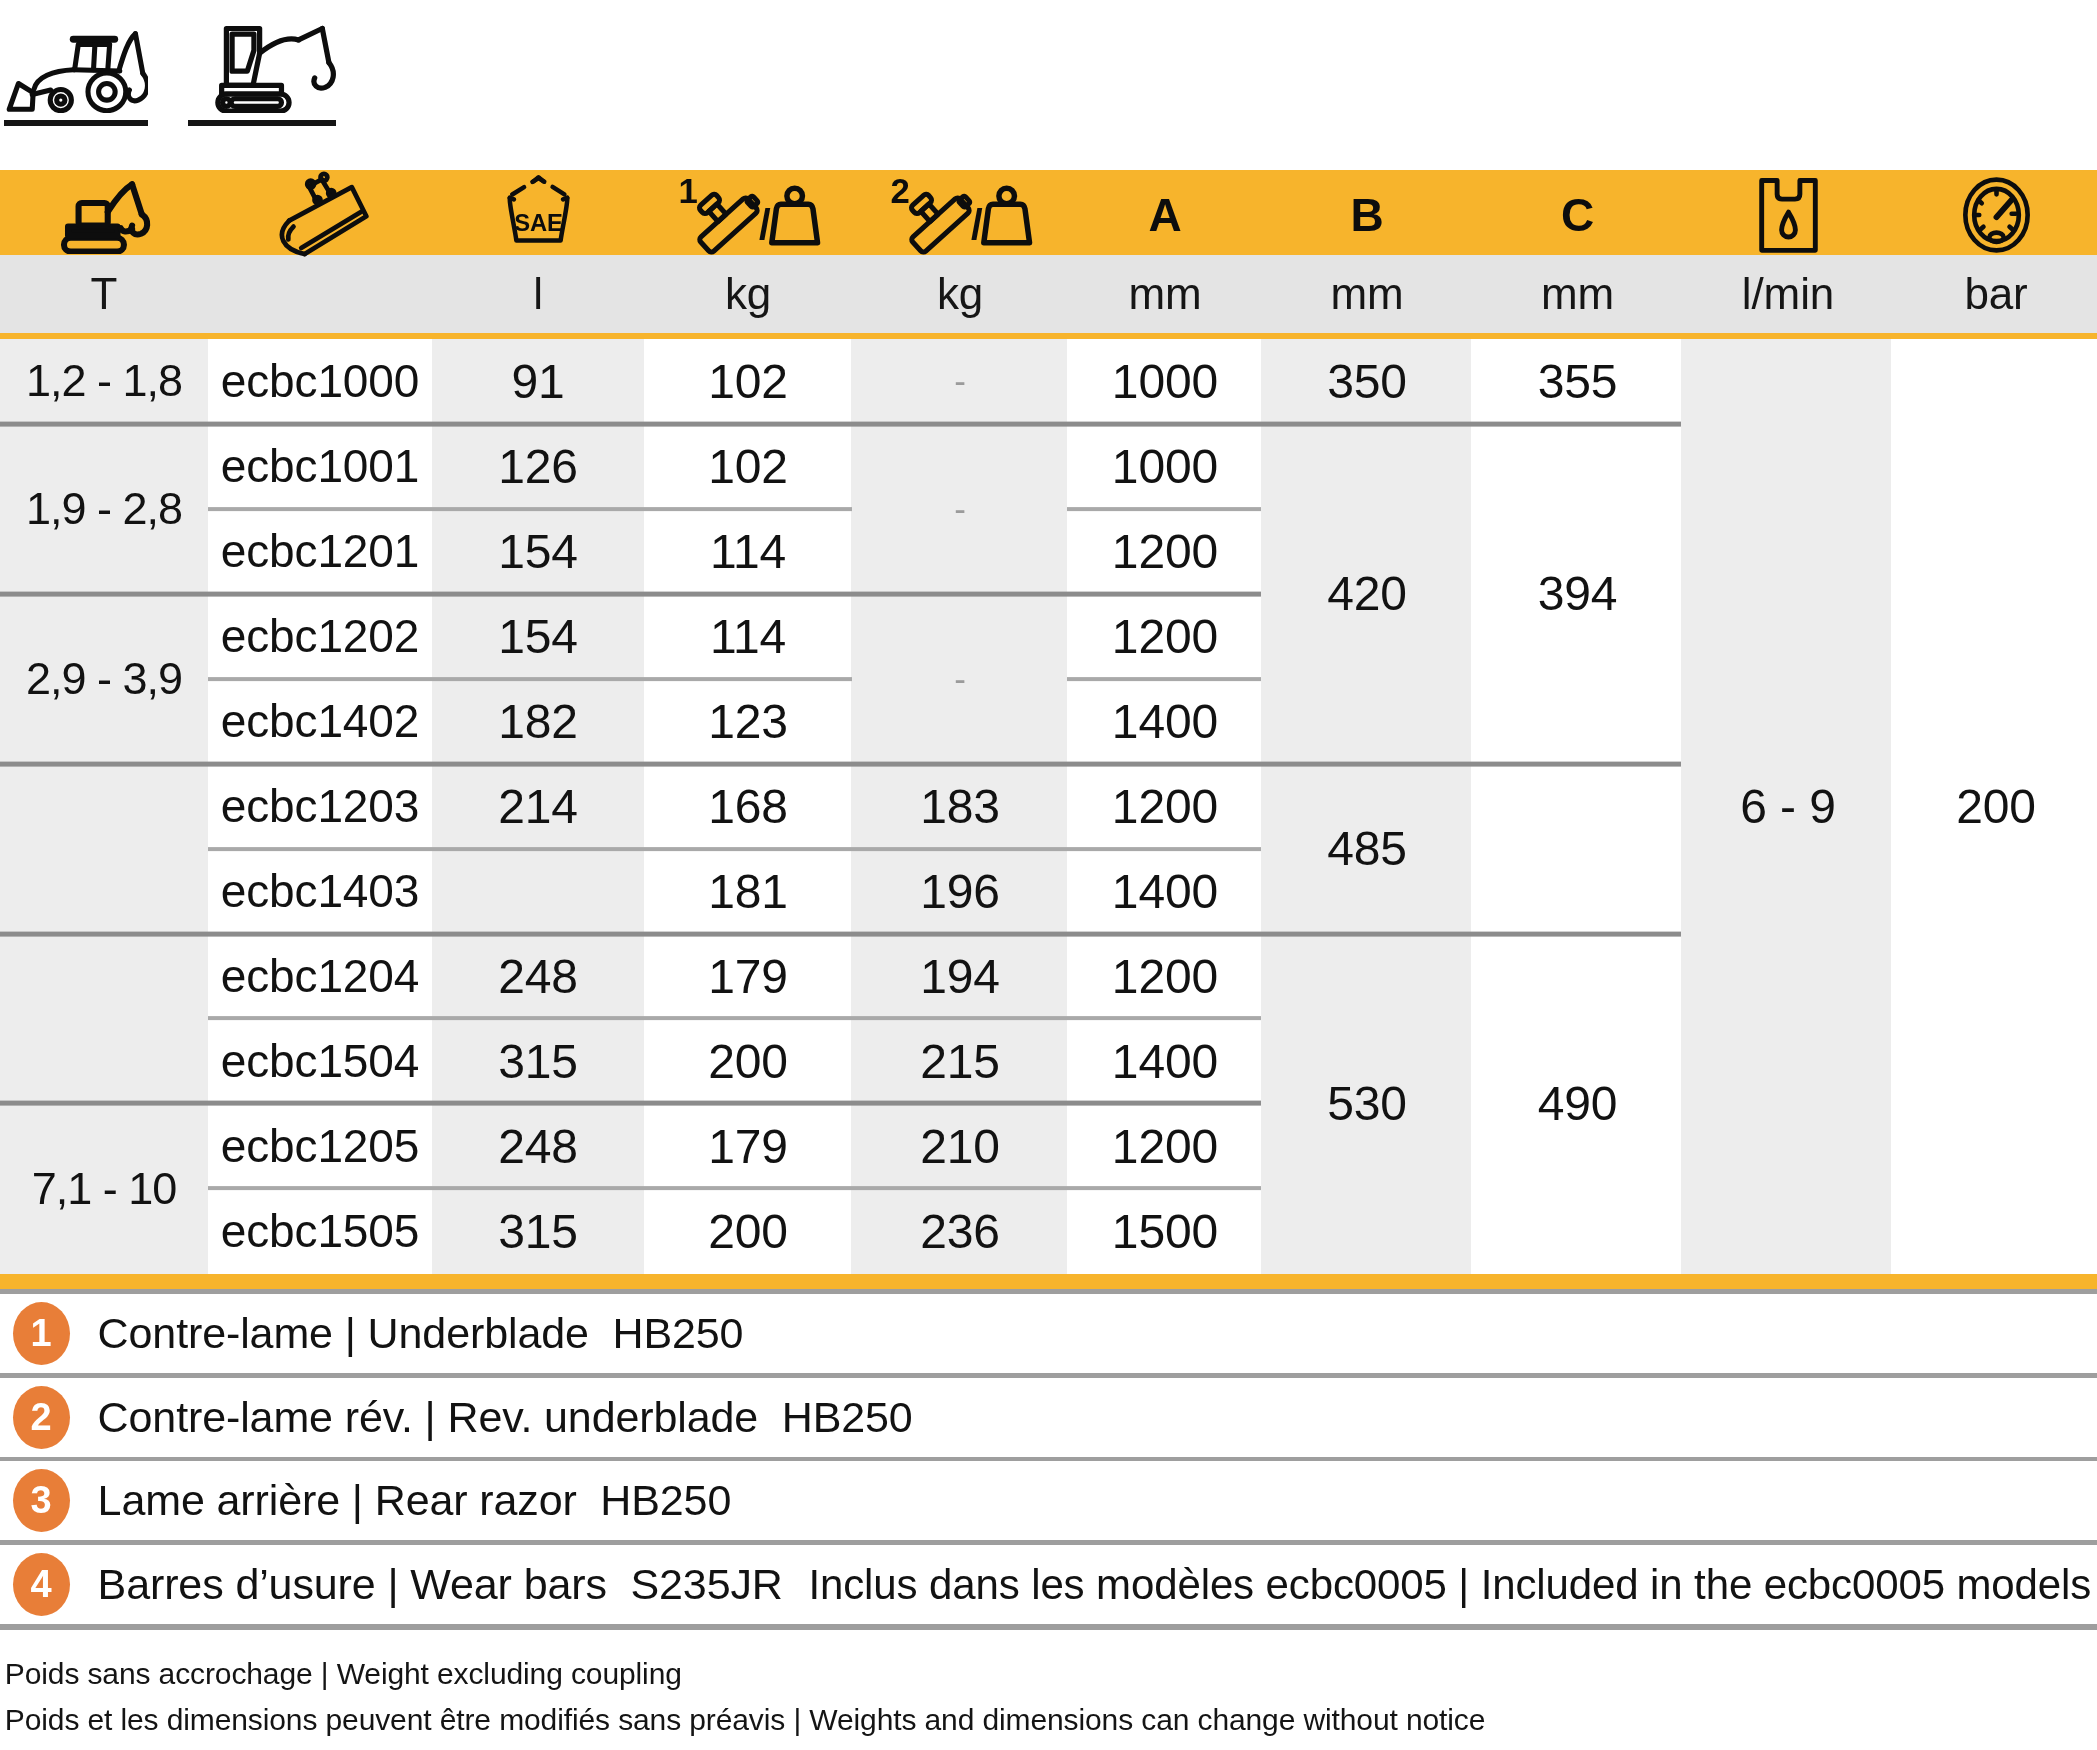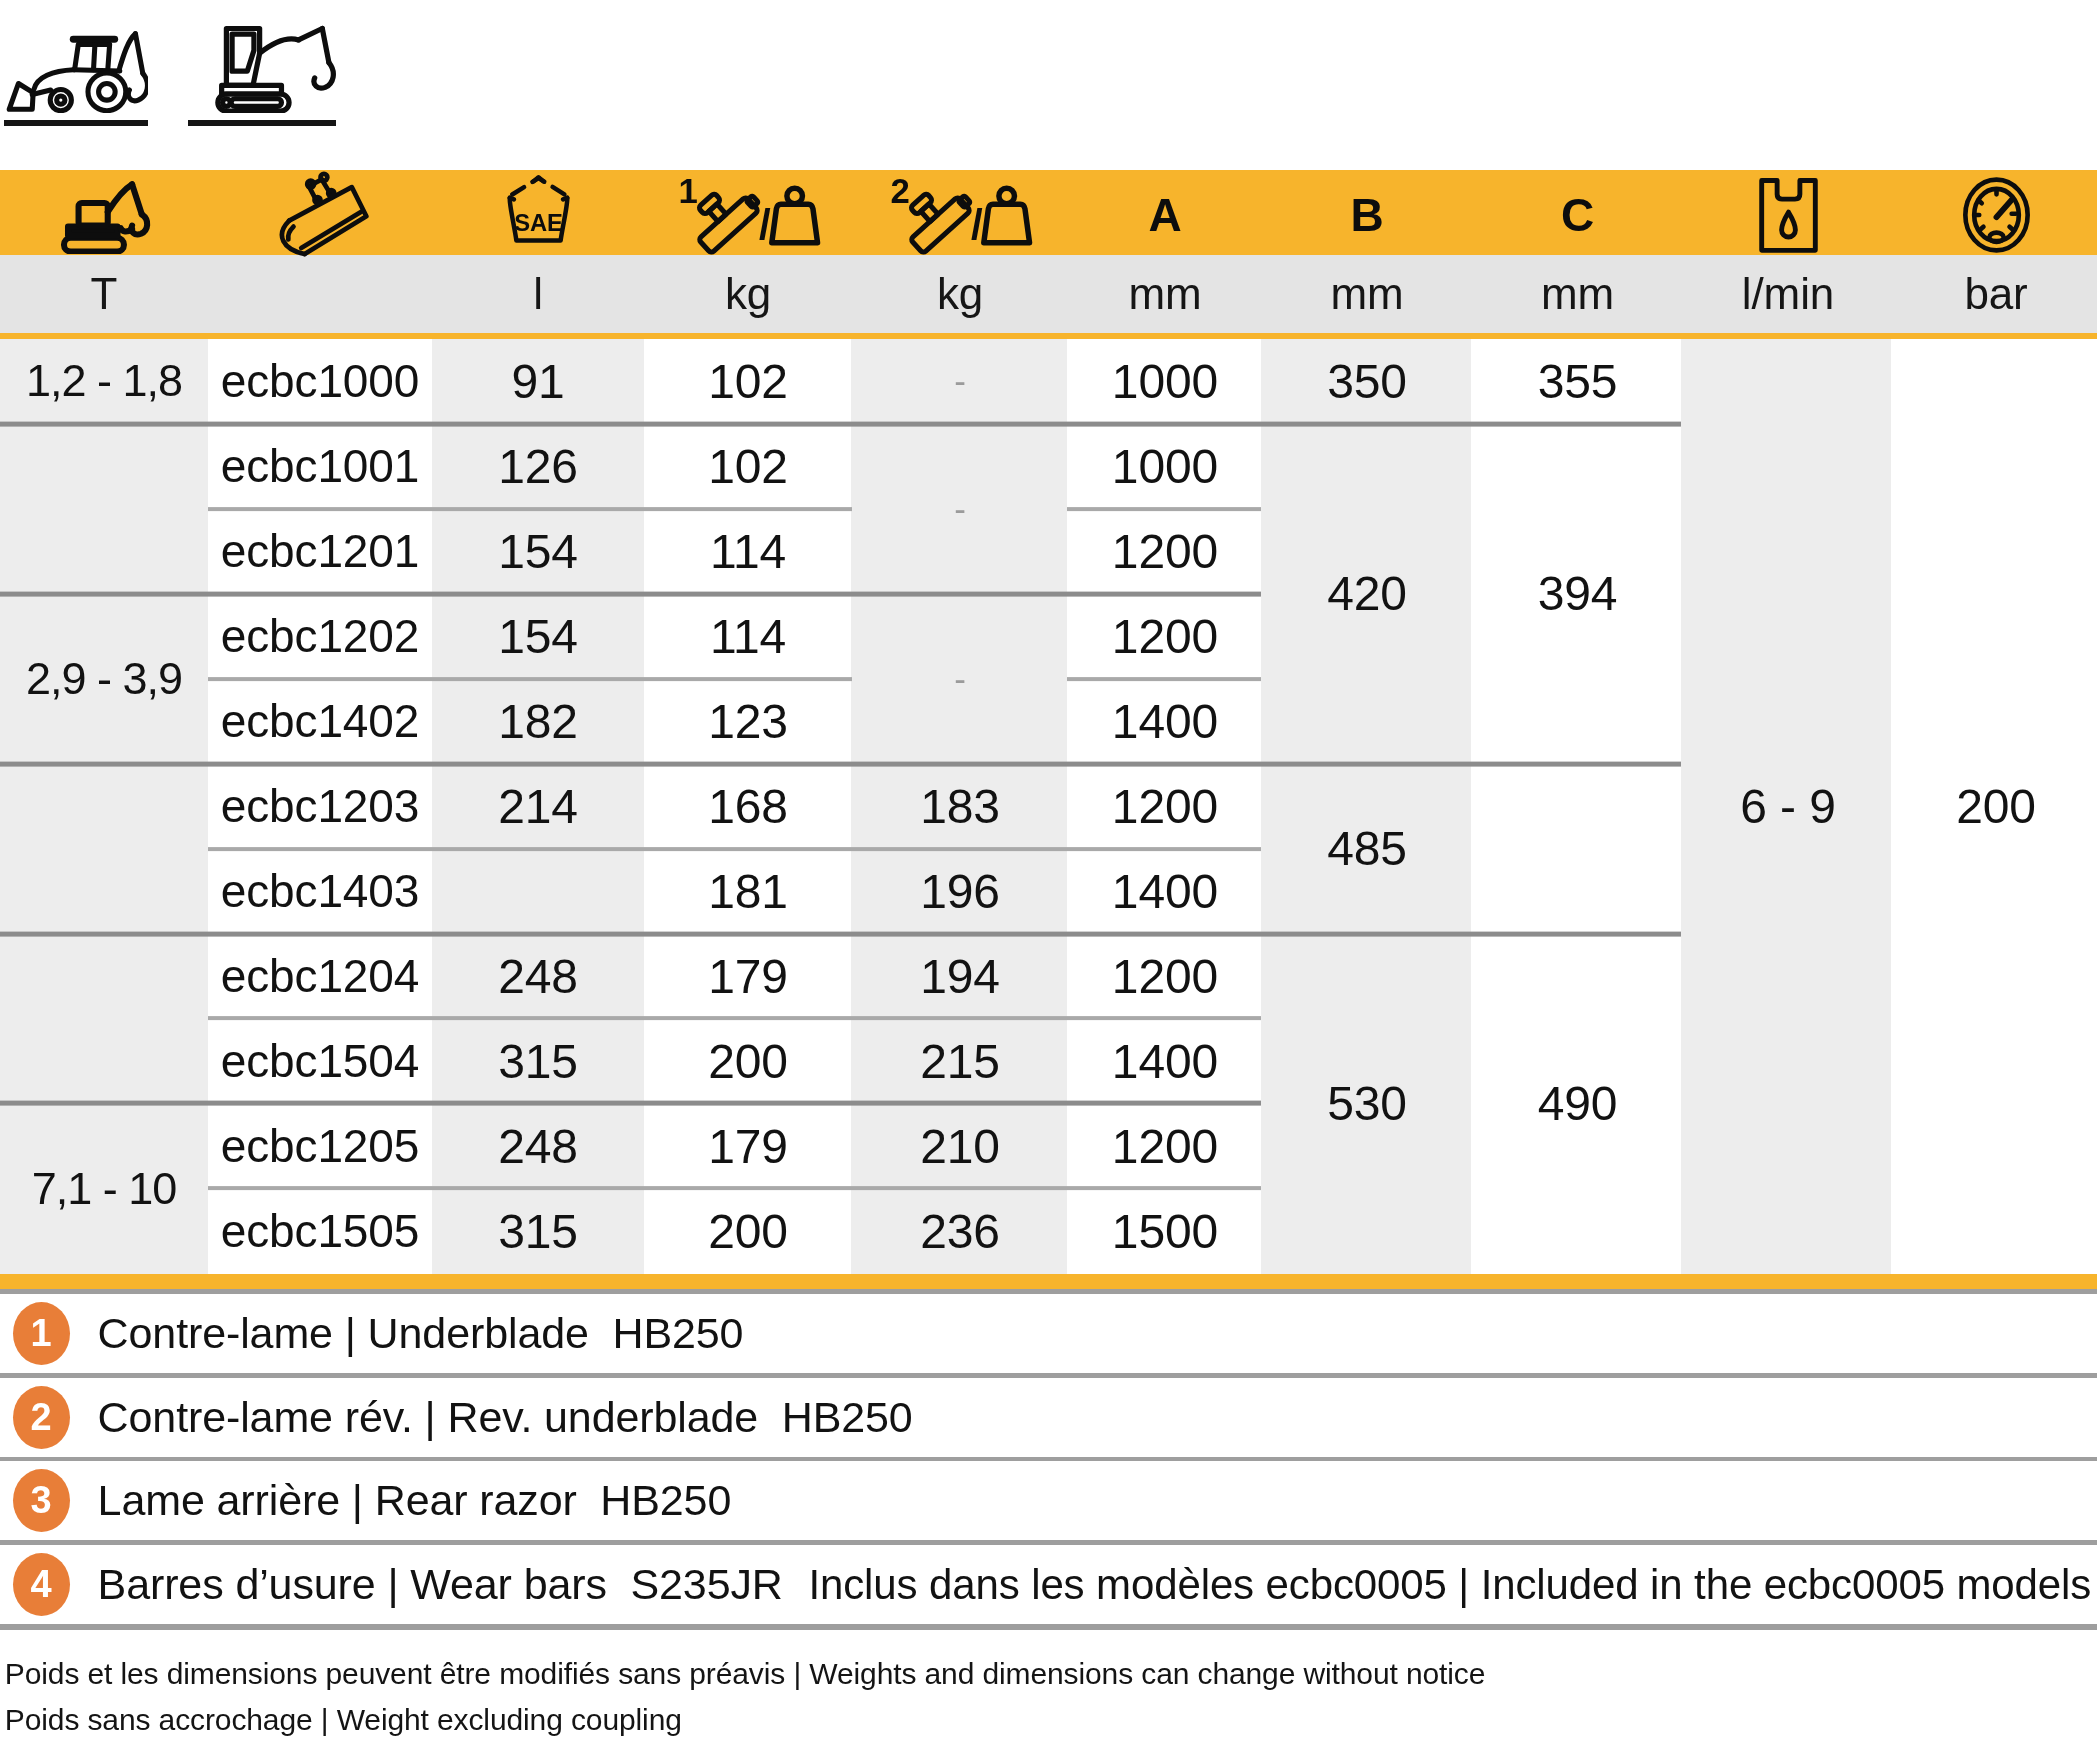--- a/index.html
+++ b/index.html
@@ -230,20 +230,21 @@
       <div class="unit-cell">mm</div>
       <div class="unit-cell">l/min</div>
       <div class="unit-cell">bar</div>
     </div>
 
     <div class="accent-line"></div>
 
     <div class="data-grid">
 
       <div class="cell trange" style="grid-area:1/1/2/2">1,2 - 1,8</div>
+      <div class="cell trange" style="grid-area:2/1/4/2">1,9 - 2,8</div>
       <div class="cell trange" style="grid-area:4/1/6/2">2,9 - 3,9</div>
       <div class="cell trange" style="grid-area:10/1/12/2">7,1 - 10</div>
 
       <div class="cell model" style="grid-area:1/2/2/3">ecbc1000</div>
       <div class="cell model" style="grid-area:2/2/3/3">ecbc1001</div>
       <div class="cell model" style="grid-area:3/2/4/3">ecbc1201</div>
       <div class="cell model" style="grid-area:4/2/5/3">ecbc1202</div>
       <div class="cell model" style="grid-area:5/2/6/3">ecbc1402</div>
       <div class="cell model" style="grid-area:6/2/7/3">ecbc1203</div>
       <div class="cell model" style="grid-area:7/2/8/3">ecbc1403</div>
@@ -346,18 +347,18 @@
     <div class="note-sep"></div>
     <div class="note-row">
       <div class="note-badge">4</div>
       <div class="note-label">Barres d’usure | Wear bars  S235JR</div>
       <div class="note-extra">Inclus dans les modèles ecbc0005 | Included in the ecbc0005 models</div>
     </div>
     <div class="note-sep thick"></div>
   </div>
 
   <div class="footer">
+    <div class="line">Poids sans accrochage | Weight excluding coupling</div>
     <div class="line">Poids et les dimensions peuvent être modifiés sans préavis | Weights and dimensions can change without notice</div>
-    <div class="line">Poids sans accrochage | Weight excluding coupling</div>
   </div>
 
 </div>
 
 
 </body></html>

